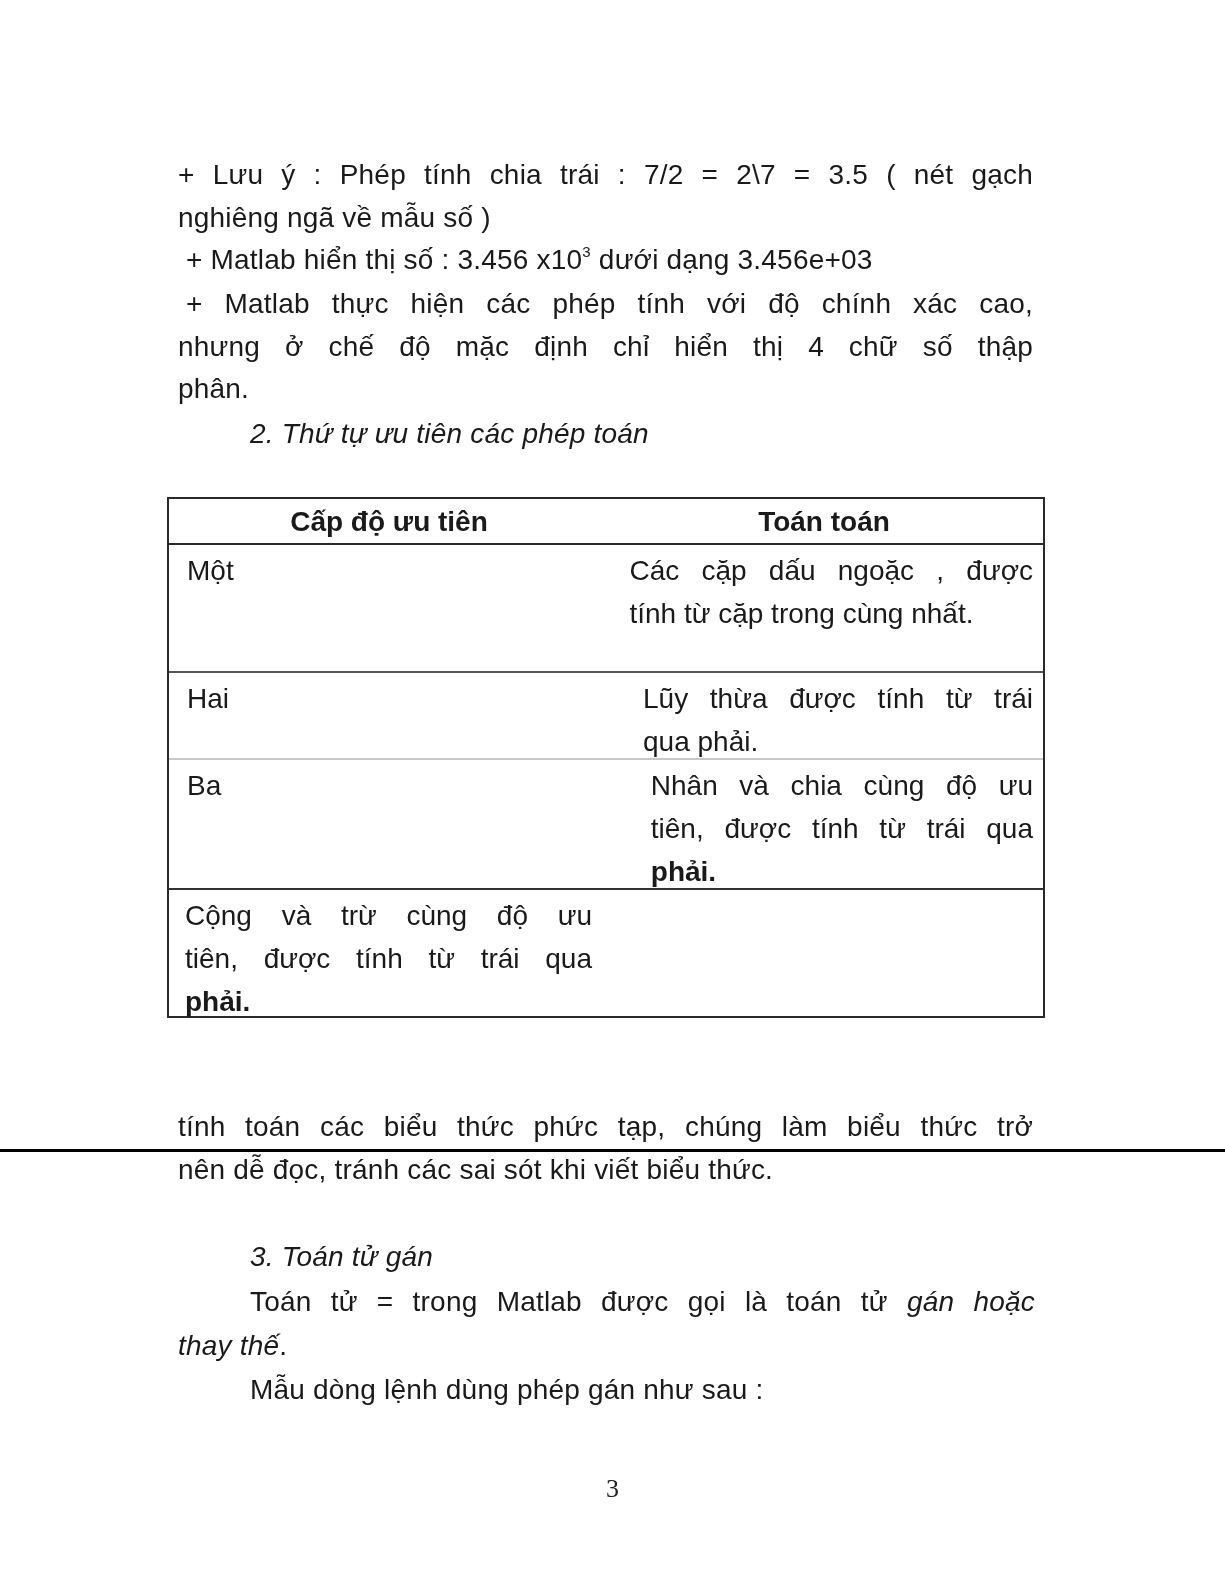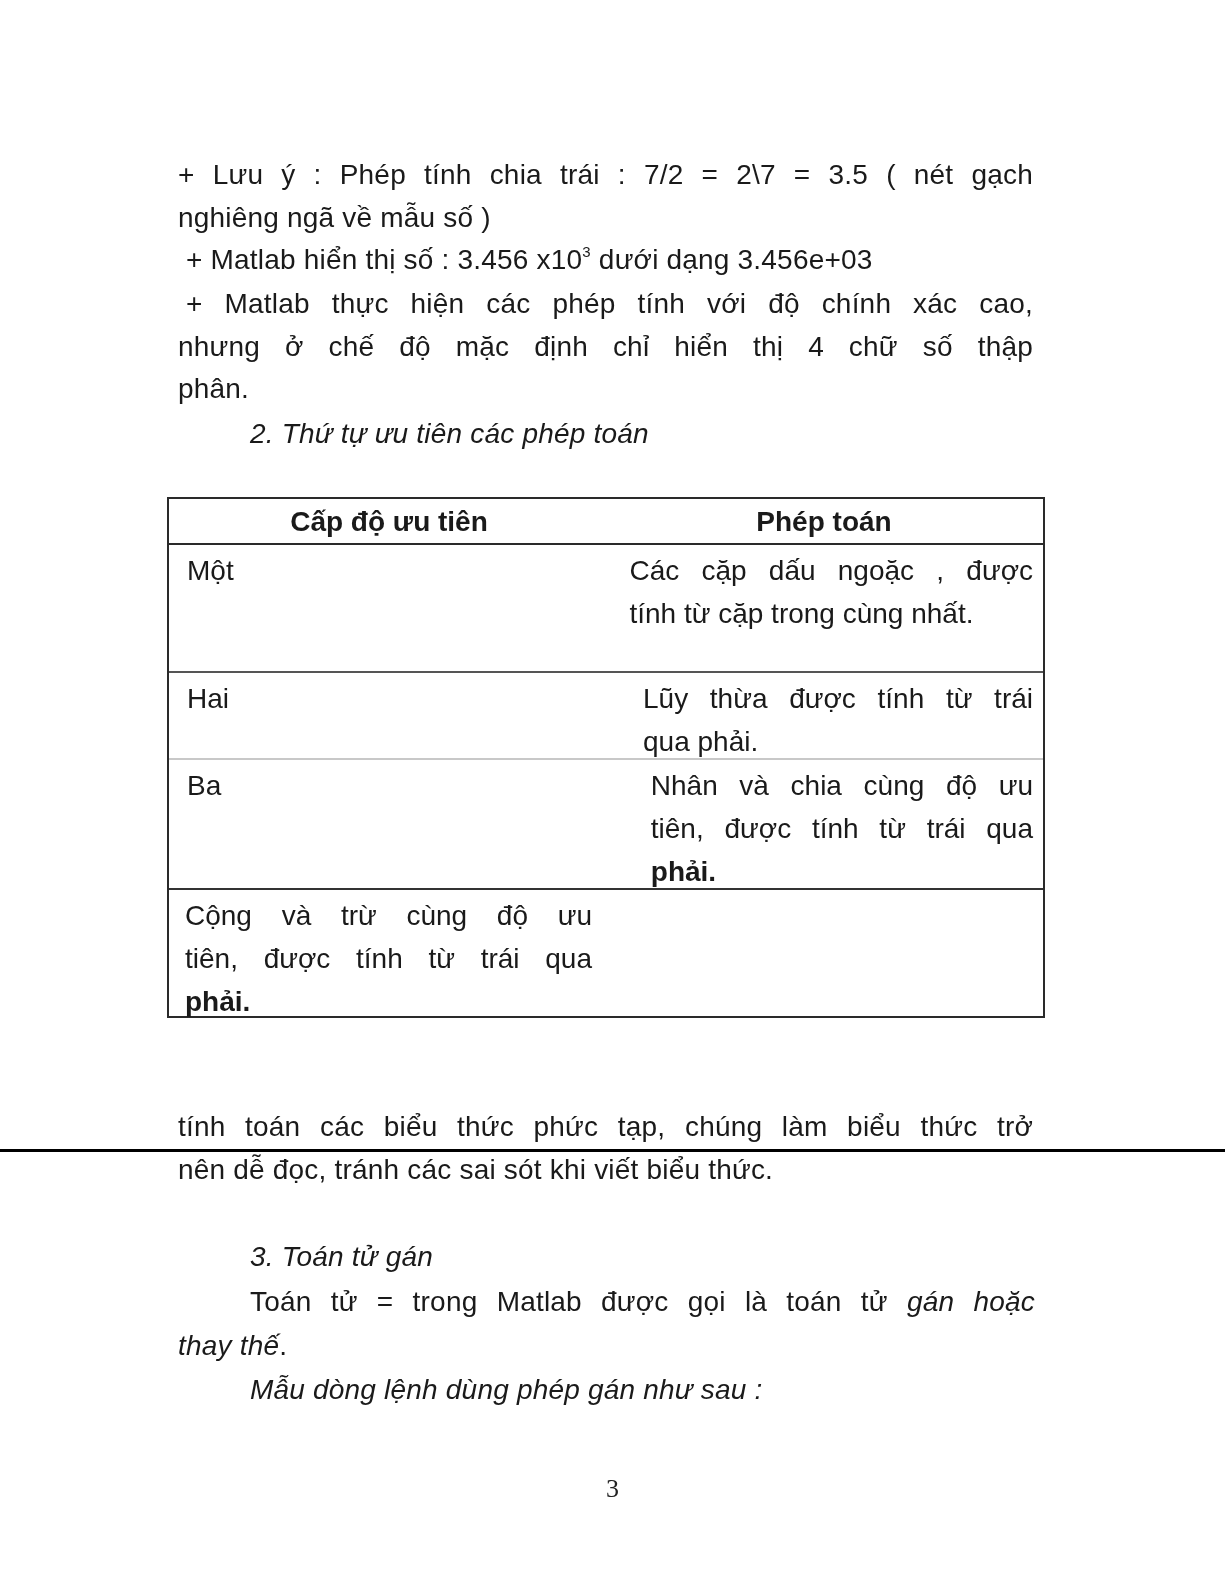--- a/index.html
+++ b/index.html
@@ -132,21 +132,21 @@
   </div>
   <div class="line" style="top:360px;">
     <span>phân.</span>
   </div>
 
   <div class="line indent italic" style="top:405px;">2. Thứ tự ưu tiên các phép toán</div>
 
   <div class="prio-table">
     <div class="t-row t-head">
       <div class="c1">Cấp độ ưu tiên</div>
-      <div class="c2">Phép toán</div>
+      <div class="c2">Toán toán</div>
     </div>
 
     <div class="t-row t-body r1">
       <div class="c1">Một</div>
       <div class="c2">
         <span class="just-line">Các cặp dấu ngoặc , được</span>
         <span class="last-line">tính từ cặp trong cùng nhất.</span>
       </div>
     </div>
 
@@ -185,17 +185,17 @@
 
   <div class="line indent italic" style="top:1228px;">3. Toán tử gán</div>
 
   <div class="line indent justify" style="top:1273px;">
     <span>Toán tử = trong Matlab được gọi là toán tử </span><span class="italic">gán hoặc</span>
   </div>
   <div class="line" style="top:1317px;">
     <span class="italic">thay thế</span><span>.</span>
   </div>
 
-  <div class="line indent" style="top:1361px;font-style:italic;">Mẫu dòng lệnh dùng phép gán như sau :</div>
+  <div class="line indent" style="top:1361px;">Mẫu dòng lệnh dùng phép gán như sau :</div>
 
   <div class="page-number">3</div>
   <div class="bottom-rule"></div>
 </div>
 
 </body></html>

